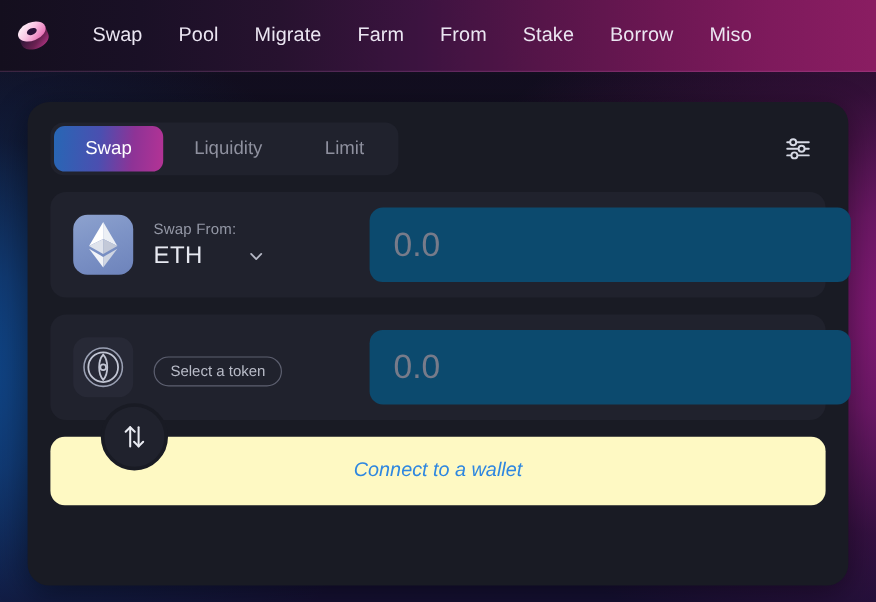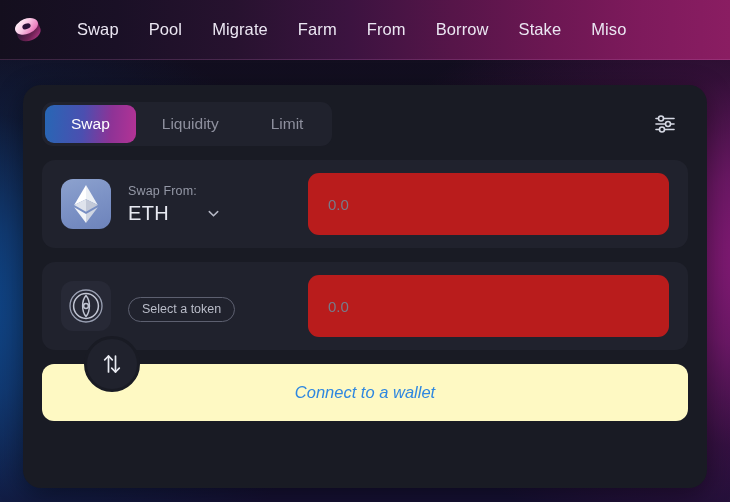--- a/index.html
+++ b/index.html
@@ -191,25 +191,25 @@
     font-size: 12.5px;
     cursor: pointer;
     background: transparent;
     font-family: "Liberation Sans", sans-serif;
   }
 
   .amount-field {
     flex: 1 1 auto;
     height: 62px;
     margin-left: 10px;
-    background: #b91c1c;
+    background: #0c4a6e;
     border: none;
     border-radius: 11px;
     color: #e7e9f1;
-    font-size: 15px;
+    font-size: 28px;
     padding: 0 20px;
     outline: none;
     font-family: "Liberation Sans", sans-serif;
   }
   .amount-field::placeholder { color: #777b8a; }
 
   
   #swap-direction-button {
     position: absolute;
     left: 61px; top: 251px;
@@ -270,22 +270,22 @@
       </g>
     </svg>
   </div>
 
   <div class="nav-list">
     <div class="nav-item">Swap</div>
     <div class="nav-item">Pool</div>
     <div class="nav-item">Migrate</div>
     <div class="nav-item">Farm</div>
     <div class="nav-item">From</div>
+    <div class="nav-item">Stake</div>
     <div class="nav-item">Borrow</div>
-    <div class="nav-item">Stake</div>
     <div class="nav-item">Miso</div>
   </div>
 </div>
 
 <div id="card">
 
   <div id="tab-row">
     <div id="tab-group">
       <div class="tab active">Swap</div>
       <div class="tab">Liquidity</div>

